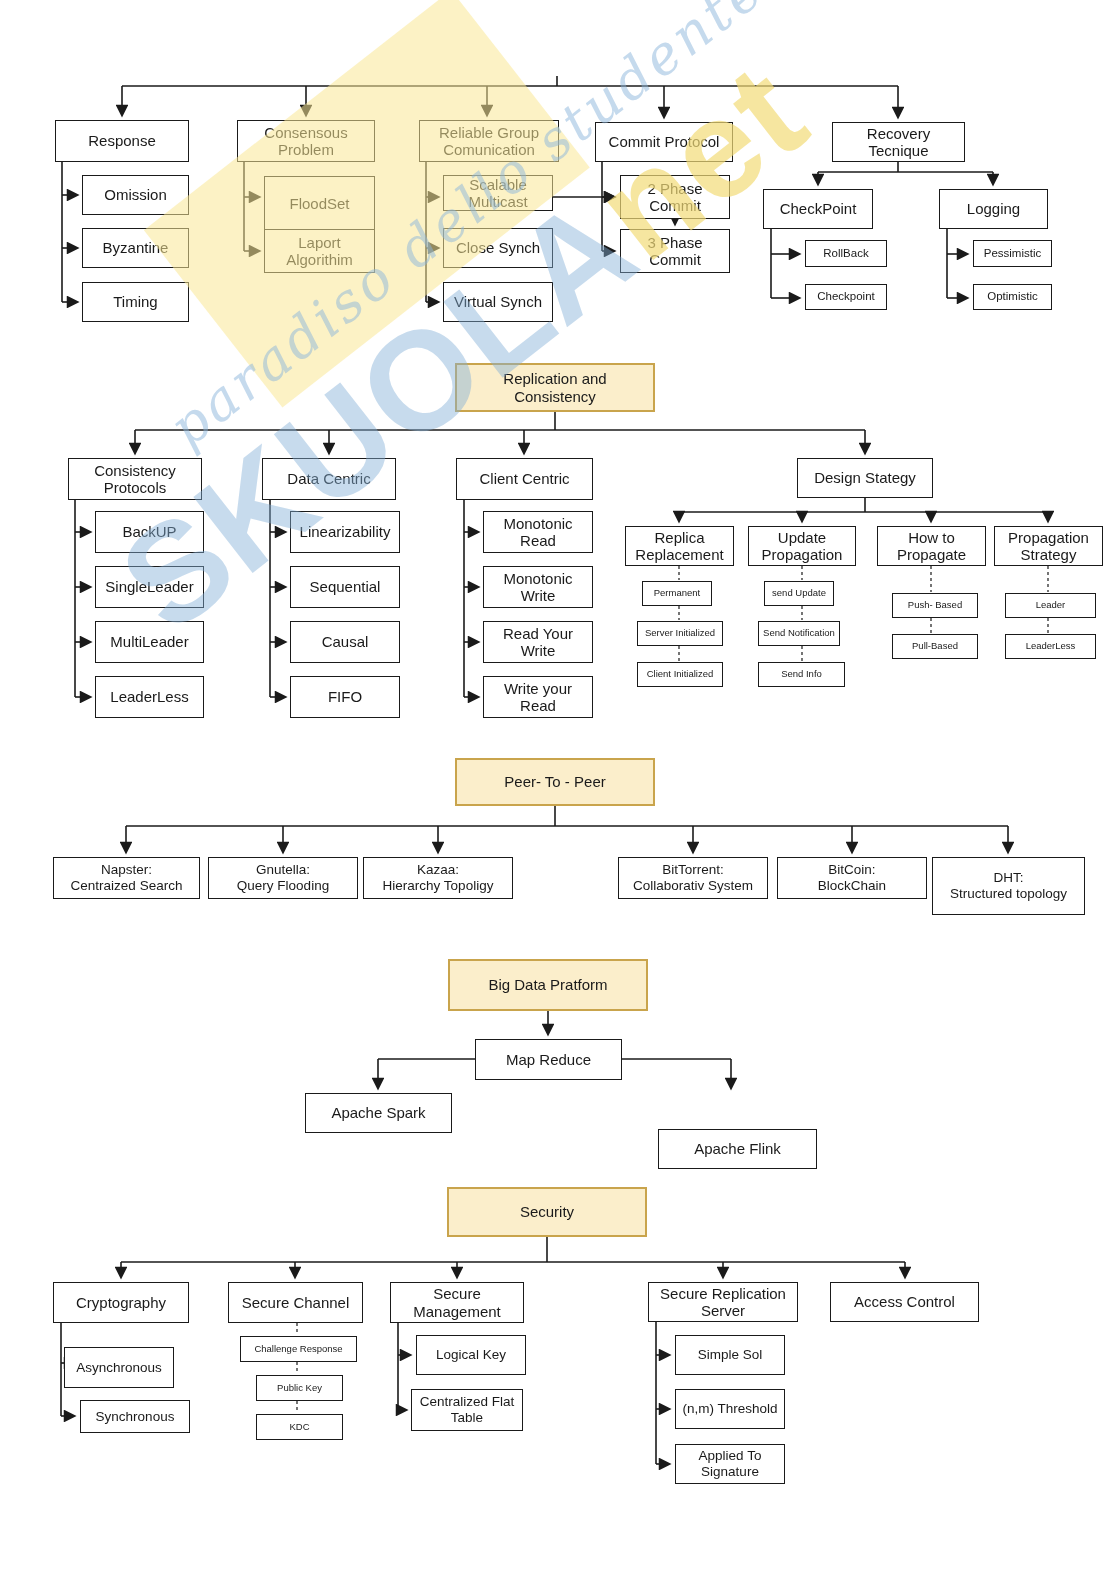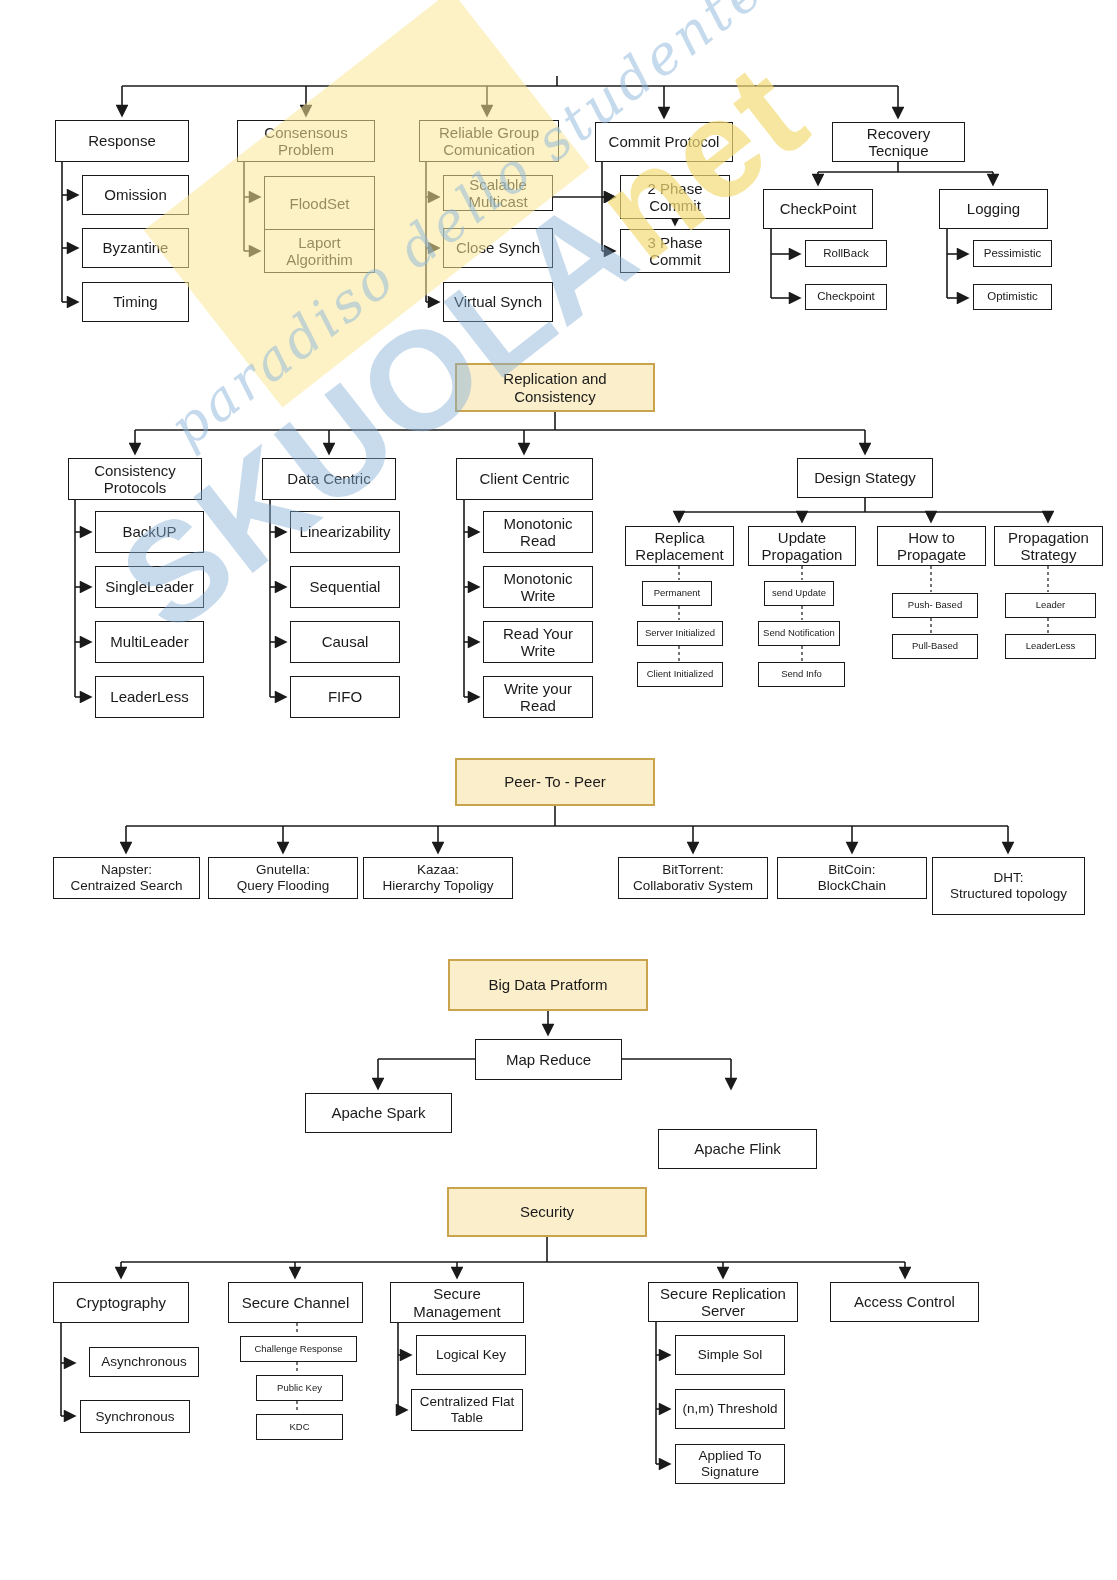--- a/index.html
+++ b/index.html
@@ -235,21 +235,21 @@
   <div class="n md" style="left:932px;top:857px;width:153px;height:58px">DHT:
 Structured topology</div>
 
   <div class="n root" style="left:448px;top:959px;width:200px;height:52px">Big Data Pratform</div>
   <div class="n" style="left:475px;top:1039px;width:147px;height:41px">Map Reduce</div>
   <div class="n" style="left:305px;top:1093px;width:147px;height:40px">Apache Spark</div>
   <div class="n" style="left:658px;top:1129px;width:159px;height:40px">Apache Flink</div>
 
   <div class="n root" style="left:447px;top:1187px;width:200px;height:50px">Security</div>
   <div class="n" style="left:53px;top:1282px;width:136px;height:41px">Cryptography</div>
-  <div class="n md" style="left:89px;top:1347px;width:110px;height:30px">Asynchronous</div>
+  <div class="n md" style="left:64px;top:1347px;width:110px;height:41px">Asynchronous</div>
   <div class="n md" style="left:80px;top:1400px;width:110px;height:33px">Synchronous</div>
   <div class="n" style="left:228px;top:1282px;width:135px;height:41px">Secure Channel</div>
   <div class="n xs" style="left:240px;top:1336px;width:117px;height:26px">Challenge Response</div>
   <div class="n xs" style="left:256px;top:1375px;width:87px;height:26px">Public Key</div>
   <div class="n xs" style="left:256px;top:1414px;width:87px;height:26px">KDC</div>
   <div class="n" style="left:390px;top:1282px;width:134px;height:41px">Secure
 Management</div>
   <div class="n md" style="left:416px;top:1335px;width:110px;height:40px">Logical Key</div>
   <div class="n md" style="left:411px;top:1389px;width:112px;height:42px">Centralized Flat
 Table</div>

